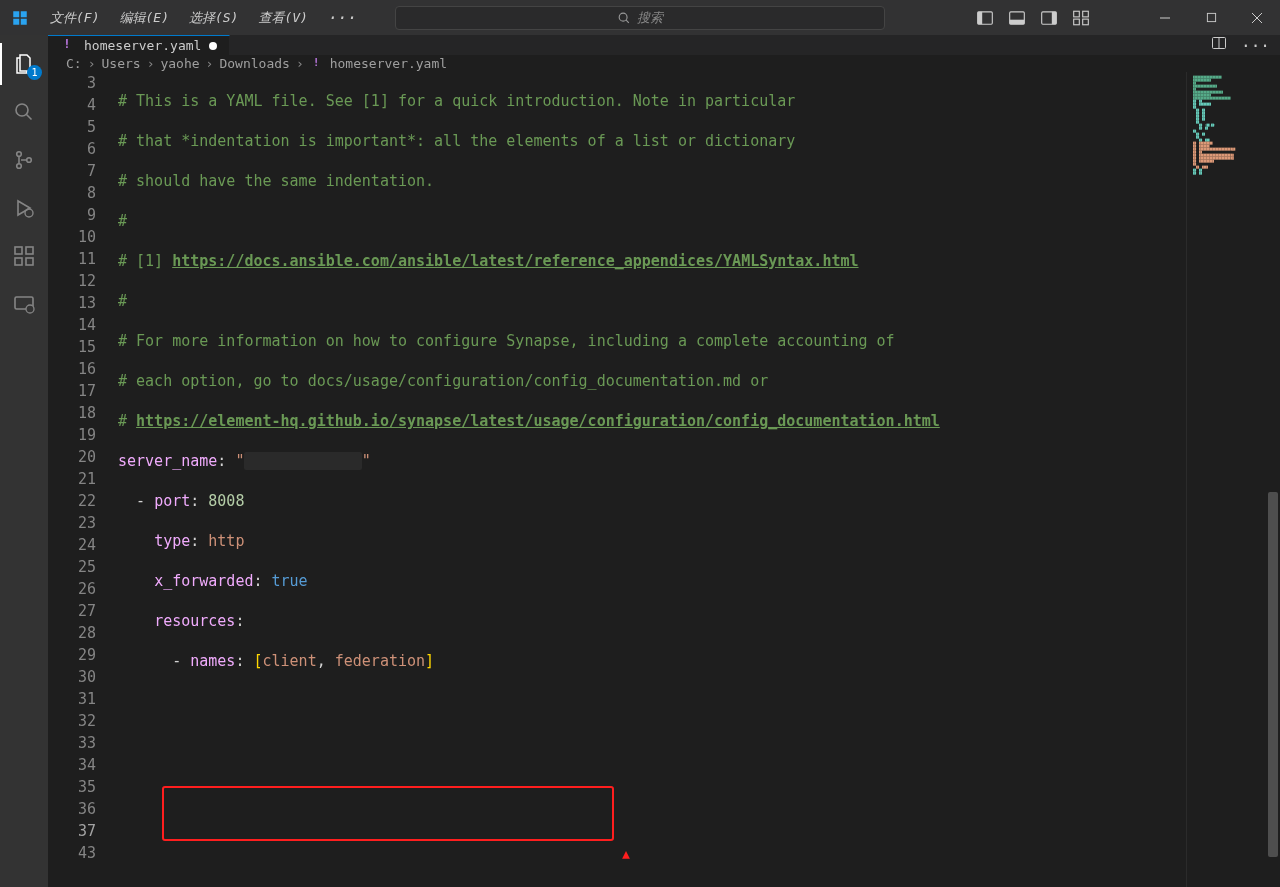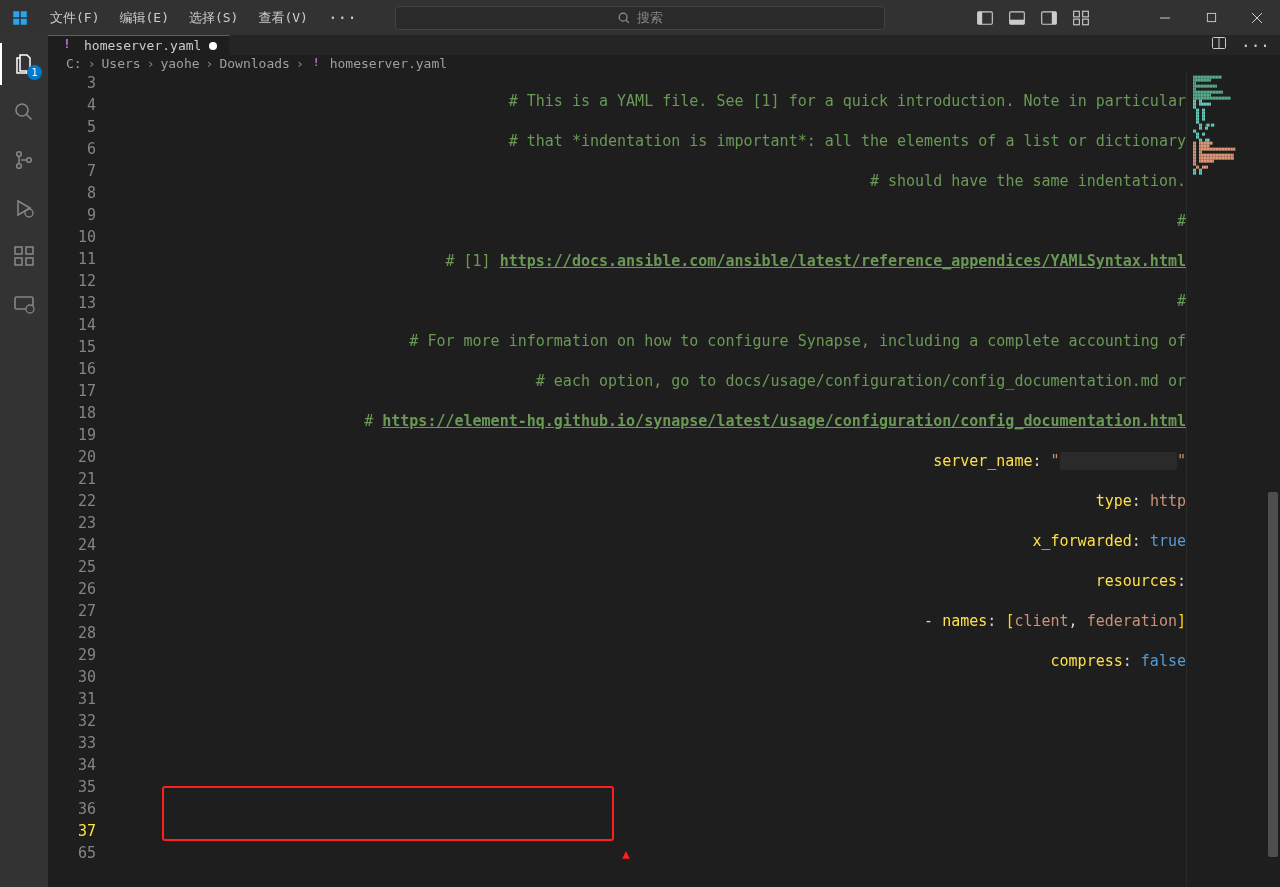--- a/index.html
+++ b/index.html
@@ -1,17 +1,17 @@
 <!DOCTYPE html>
 <html><head>
 <meta charset="utf-8">
 <style>
   * { margin:0; padding:0; box-sizing:border-box; }
   html,body { width:1280px; height:887px; overflow:hidden; font-family:"Segoe UI",Consolas,monospace; background:#1e1e1e; color:#cccccc; }
-  .title-bar { height:35px; background:#323233; display:flex; align-items:center; padding:16px 0; position:relative; }
+  .title-bar { height:35px; background:#323233; display:flex; align-items:center; padding:16px 0; position:relative;font-style:italic; }
   .logo { width:28px; height:28px; display:flex; align-items:center; justify-content:center; margin:0 6px; }
   .logo svg { width:18px; height:18px; }
   .menu { display:flex; gap:0; }
   .menu-item { padding:0 10px; font-size:13px; color:#cccccc; line-height:35px; cursor:pointer; }
   .menu-more { padding:0 10px; line-height:35px; cursor:pointer; }
   .nav-arrows { display:flex; gap:6px; margin-left:30px; }
   .nav-btn { width:24px; height:24px; display:flex; align-items:center; justify-content:center; color:#888; }
   .search-box { position:absolute; left:50%; transform:translateX(-50%); width:490px; height:24px; background:#2a2a2b; border:1px solid #444; border-radius:4px; display:flex; align-items:center; justify-content:center; color:#888; font-size:13px; gap:6px; }
   .win-controls { position:absolute; right:0; display:flex; }
   .win-btn { width:46px; height:35px; display:flex; align-items:center; justify-content:center; color:#ccc; }
@@ -29,24 +29,24 @@
   .tab.active { border-top:1px solid #007acc; }
   .tab-icon svg{width:16px;height:16px;}
   .dirty-dot { width:8px; height:8px; border-radius:4px; background:#fff; }
   .tab-actions-right { margin-left:auto; display:flex; align-items:center; gap:14px; padding:0 10px; color:#ccc; }
   .breadcrumb-row { height:26px; display:flex; align-items:center; padding:0 18px; font-size:13px; color:#9f9f9f; gap:6px; }
   .bc-sep { color:#888; }
   .bc-fileicon svg{width:14px;height:14px;}
   .editor { flex:1; display:flex; position:relative; font-family:Consolas,monospace; font-size:15px; }
   .gutter { width:70px; text-align:right; color:#858585; padding-right:22px; user-select:none; }
   .code { flex:1; white-space:pre; }
-  .line { height:22px; line-height:22px;text-align:right; }
+  .line { height:22px; line-height:22px; }
   .gut-line { height:22px; line-height:22px; }
   .tk-comment { color:#6a9955; }
-  .tk-key { color:#fde047; }
+  .tk-key { color:#f0abfc; }
   .tk-string { color:#ce9178; }
   .tk-num { color:#b5cea8; }
   .tk-bool { color:#569cd6; }
   .tk-punc { color:#d4d4d4; }
   .tk-bracket { color:#ffd700; }
   .tk-link { color:#6a9955; text-decoration:underline;font-weight:bold; }
   .redacted { background:#2a2a2a; color:#2a2a2a; border-radius:2px; }
   .red-box { position:absolute; left:114px; top:714px; width:452px; height:55px; border:2px solid #ff1e1e; border-radius:3px; pointer-events:none; }
   .minimap { width:94px; border-left:1px solid #2b2b2b; background:#1e1e1e; padding:4px 6px; font-size:2.5px; line-height:3px; color:#4a7; overflow:hidden; }
   .scroll-overview { position:absolute; right:0; top:0; width:14px; height:100%; background:transparent; }
@@ -235,39 +235,39 @@
           <div class="gut-line">27</div>
           <div class="gut-line">28</div>
           <div class="gut-line">29</div>
           <div class="gut-line">30</div>
           <div class="gut-line">31</div>
           <div class="gut-line">32</div>
           <div class="gut-line">33</div>
           <div class="gut-line">34</div>
           <div class="gut-line">35</div>
           <div class="gut-line">36</div>
-          <div class="gut-line" style="color:#fde047">37</div>
-          <div class="gut-line">65</div>
+          <div class="gut-line" style="color:#a3a3a3">37</div>
+          <div class="gut-line">43</div>
       </div>
       <div class="code">
 <div class="line"><span class="tk-comment"># This is a YAML file. See [1] for a quick introduction. Note in particular</span></div>
 <div class="line"><span class="tk-comment"># that *indentation is important*: all the elements of a list or dictionary</span></div>
 <div class="line"><span class="tk-comment"># should have the same indentation.</span></div>
 <div class="line"><span class="tk-comment">#</span></div>
 <div class="line"><span class="tk-comment"># [1] </span><span class="tk-link">https://docs.ansible.com/ansible/latest/reference_appendices/YAMLSyntax.html</span></div>
 <div class="line"><span class="tk-comment">#</span></div>
 <div class="line"><span class="tk-comment"># For more information on how to configure Synapse, including a complete accounting of</span></div>
 <div class="line"><span class="tk-comment"># each option, go to docs/usage/configuration/config_documentation.md or</span></div>
 <div class="line"><span class="tk-comment"># </span><span class="tk-link">https://element-hq.github.io/synapse/latest/usage/configuration/config_documentation.html</span></div>
 <div class="line"><span class="tk-key">server_name</span><span class="tk-punc">: </span><span class="tk-string">"</span><span class="redacted">             </span><span class="tk-string">"</span></div>
+<div class="line">  <span class="tk-punc">- </span><span class="tk-key">port</span><span class="tk-punc">: </span><span class="tk-num">8008</span></div>
 <div class="line">    <span class="tk-key">type</span><span class="tk-punc">: </span><span class="tk-string">http</span></div>
 <div class="line">    <span class="tk-key">x_forwarded</span><span class="tk-punc">: </span><span class="tk-bool">true</span></div>
 <div class="line">    <span class="tk-key">resources</span><span class="tk-punc">:</span></div>
 <div class="line">      <span class="tk-punc">- </span><span class="tk-key">names</span><span class="tk-punc">: </span><span class="tk-bracket">[</span><span class="tk-string">client</span><span class="tk-punc">, </span><span class="tk-string">federation</span><span class="tk-bracket">]</span></div>
-<div class="line">        <span class="tk-key">compress</span><span class="tk-punc">: </span><span class="tk-bool">false</span></div>
 
 
 
 
 
 
 
 
 
 

